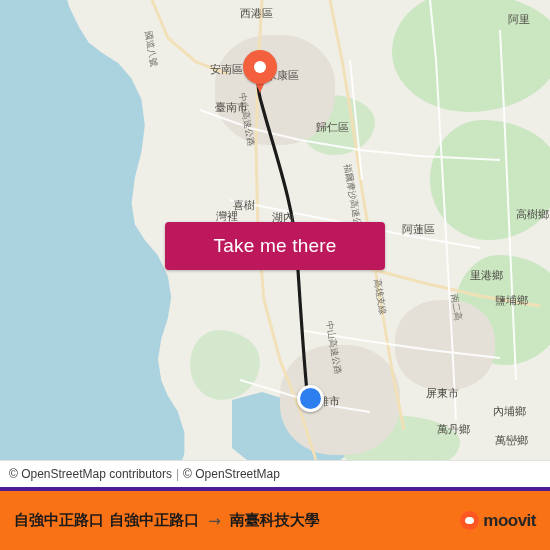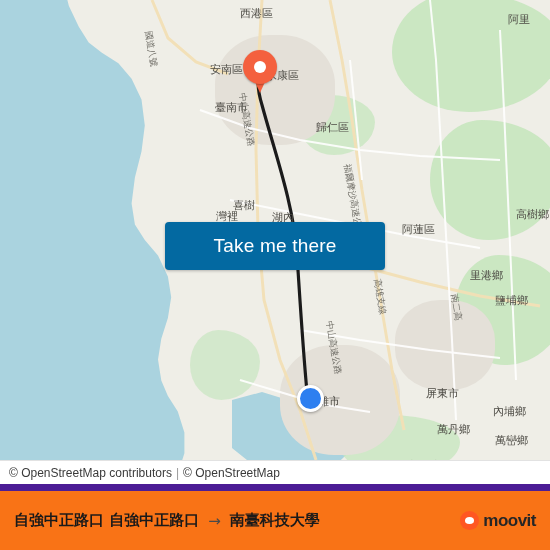--- a/index.html
+++ b/index.html
@@ -134,21 +134,21 @@
     box-shadow: 0 1px 3px rgba(0,0,0,.35);
   }
 
   
   .cta {
     position: absolute;
     left: 165px;
     top: 222px;
     width: 220px;
     height: 48px;
-    background: #0369a1;
+    background: #be185d;
     border-radius: 4px;
     color: #ffffff;
     font-size: 19px;
     display: flex;
     align-items: center;
     justify-content: center;
     letter-spacing: .2px;
     box-shadow: 0 1px 3px rgba(0,0,0,.25);
     cursor: pointer;
   }
@@ -168,21 +168,21 @@
 
   
   .attrib {
     position: absolute;
     left: 0;
     top: 460px;
     width: 550px;
     height: 31px;
     background: #ffffff;
     border-top: 1px solid #e2e2e2;
-    border-bottom: 7px solid #4c1d95;
+    border-bottom: 4px solid #4c1d95;
     display: flex;
     align-items: center;
     box-sizing: border-box;
     padding-left: 9px;
     font-size: 12px;
     color: #3a3a3a;
   }
   .attrib a {
     color: #3a3a3a;
     text-decoration: none;

